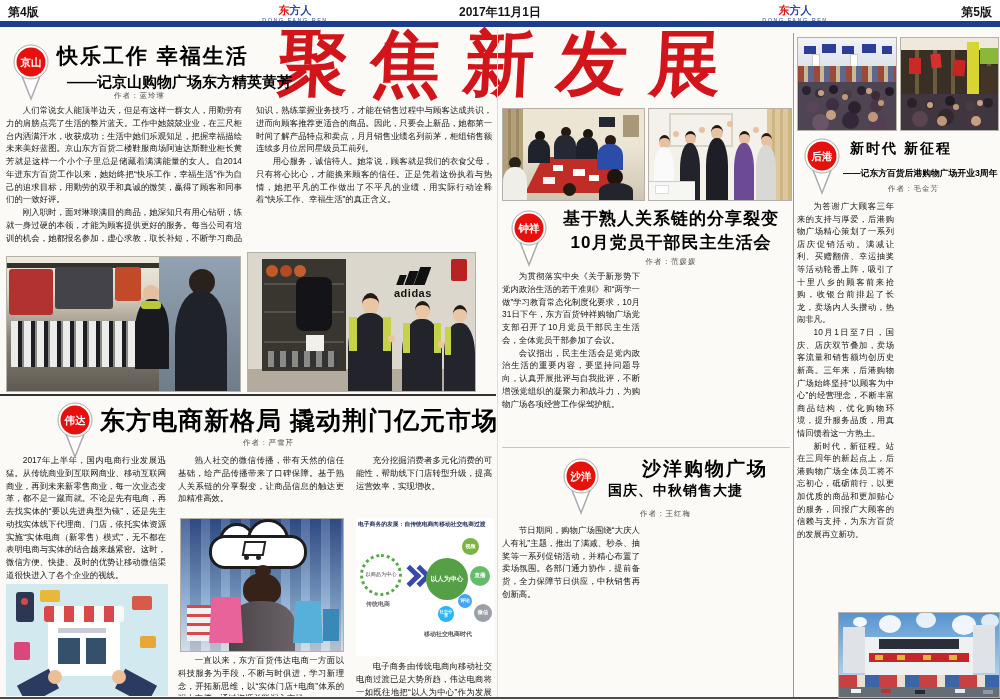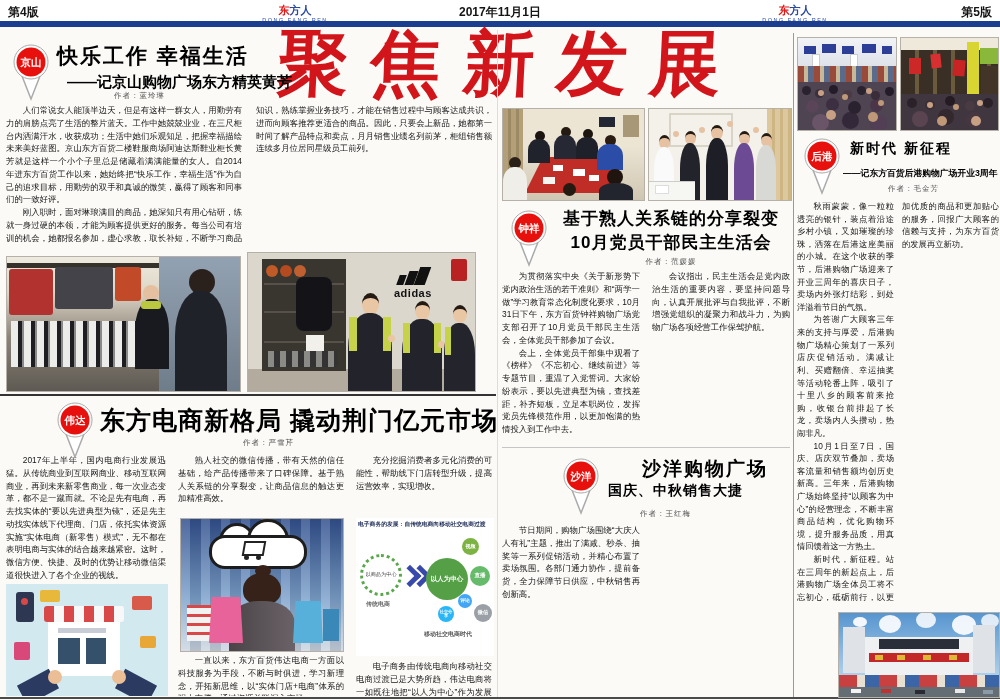--- a/index.html
+++ b/index.html
@@ -58,20 +58,21 @@
   <circle cx="21" cy="18" r="14.5" fill="#e8100c"></circle>
   <text x="21" y="22" text-anchor="middle" font-size="10.5" font-weight="bold" fill="#fff">京山</text>
 </svg>
 <div class="abs headline nowrap" style="left:57px;top:42px;font-size:21px;letter-spacing:2px">快乐工作 幸福生活</div>
 <div class="abs subhead nowrap" style="left:67px;top:73px;font-size:15px">——记京山购物广场东方精英黄芳</div>
 <div class="abs tc author" style="left:57px;top:91px;width:165px">作者：蓝玲琳</div>
 
 <div class="abs btext cols2" style="left:6px;top:104px;width:486px;height:148px">
   <p>人们常说女人能顶半边天，但是有这样一群女人，用勤劳有力的肩膀点亮了生活的整片蓝天。工作中她兢兢业业，在三尺柜台内洒满汗水，收获成功；生活中她们乐观知足，把握幸福描绘未来美好蓝图。京山东方百货二楼鞋服商场阿迪达斯鞋业柜长黄芳就是这样一个小个子里总是储藏着满满能量的女人。自2014年进东方百货工作以来，她始终把“快乐工作，幸福生活”作为自己的追求目标，用勤劳的双手和真诚的微笑，赢得了顾客和同事们的一致好评。</p>
   <p>刚入职时，面对琳琅满目的商品，她深知只有用心钻研，练就一身过硬的本领，才能为顾客提供更好的服务。每当公司有培训的机会，她都报名参加，虚心求教，取长补短，不断学习商品知识，熟练掌握业务技巧，才能在销售过程中与顾客达成共识，进而向顾客推荐更适合的商品。因此，只要会上新品，她都第一时间了解产品特点和卖点，月月销售业绩名列前茅，柜组销售额连续多月位居同星级员工前列。</p>
+  <p>用心服务，诚信待人。她常说，顾客就是我们的衣食父母，只有将心比心，才能换来顾客的信任。正是凭着这份执着与热情，她把平凡的工作做出了不平凡的业绩，用实际行动诠释着“快乐工作、幸福生活”的真正含义。</p>
 </div>
 
 <div class="photo" style="left:6px;top:256px;width:233px;height:134px">
   <div class="s" style="left:0;top:0;width:233px;height:134px;background:linear-gradient(180deg,#efeadf 0%,#ded7c8 26%,#8a8378 60%,#5e5952 100%)"></div>
   <div class="s" style="left:0;top:6px;width:160px;height:5px;background:#35322c"></div>
   <div class="s" style="left:2px;top:12px;width:44px;height:46px;background:#b23230;border-radius:3px"></div>
   <div class="s" style="left:48px;top:10px;width:58px;height:42px;background:#44434a;border-radius:3px"></div>
   <div class="s" style="left:108px;top:10px;width:26px;height:34px;background:#c24a28;border-radius:3px"></div>
   <div class="s" style="left:4px;top:64px;width:128px;height:46px;background:repeating-linear-gradient(90deg,#ececea 0 7px,#1e1e22 7px 11px,#8a8a88 11px 13px)"></div>
   <div class="s" style="left:152px;top:0;width:81px;height:134px;background:linear-gradient(180deg,#93a2b2,#6f7c8a)"></div>
@@ -248,21 +249,20 @@
   <circle cx="21" cy="18" r="17" fill="#fff" stroke="#aaa" stroke-width="1"></circle>
   <circle cx="21" cy="18" r="14.5" fill="#e8100c"></circle>
   <text x="21" y="22" text-anchor="middle" font-size="10.5" font-weight="bold" fill="#fff">钟祥</text>
 </svg>
 <div class="abs headline tc nowrap" style="left:552px;top:207px;width:238px;font-size:17px;letter-spacing:1px">基于熟人关系链的分享裂变</div>
 <div class="abs headline tc nowrap" style="left:552px;top:231px;width:238px;font-size:17px;letter-spacing:1px">10月党员干部民主生活会</div>
 <div class="abs tc author" style="left:552px;top:257px;width:238px">作者：范媛媛</div>
 
 <div class="abs btext cols2" style="left:502px;top:270px;width:288px;height:174px;column-gap:12px">
   <p>为贯彻落实中央《关于新形势下党内政治生活的若干准则》和“两学一做”学习教育常态化制度化要求，10月31日下午，东方百货钟祥购物广场党支部召开了10月党员干部民主生活会，全体党员干部参加了会议。</p>
-  <p>会上，全体党员干部集中观看了《榜样》《不忘初心、继续前进》等专题节目，重温了入党誓词。大家纷纷表示，要以先进典型为镜，查找差距，补齐短板，立足本职岗位，发挥党员先锋模范作用，以更加饱满的热情投入到工作中去。</p>
   <p>会议指出，民主生活会是党内政治生活的重要内容，要坚持问题导向，认真开展批评与自我批评，不断增强党组织的凝聚力和战斗力，为购物广场各项经营工作保驾护航。</p>
 </div>
 
 <svg class="badge-svg" style="left:560px;top:458px" width="42" height="58" viewBox="0 0 42 58">
   <path d="M12 32 L21 55 L30 32 Z" fill="#fff" stroke="#aaa" stroke-width="1.5"></path>
   <circle cx="21" cy="18" r="17" fill="#fff" stroke="#aaa" stroke-width="1"></circle>
   <circle cx="21" cy="18" r="14.5" fill="#e8100c"></circle>
   <text x="21" y="22" text-anchor="middle" font-size="10.5" font-weight="bold" fill="#fff">沙洋</text>
 </svg>
 <div class="abs headline nowrap" style="left:642px;top:456px;font-size:19px;letter-spacing:2px">沙洋购物广场</div>
@@ -313,21 +313,20 @@
   <path d="M12 32 L21 55 L30 32 Z" fill="#fff" stroke="#aaa" stroke-width="1.5"></path>
   <circle cx="21" cy="18" r="17" fill="#fff" stroke="#aaa" stroke-width="1"></circle>
   <circle cx="21" cy="18" r="14.5" fill="#e8100c"></circle>
   <text x="21" y="22" text-anchor="middle" font-size="10.5" font-weight="bold" fill="#fff">后港</text>
 </svg>
 <div class="abs headline nowrap" style="left:850px;top:140px;font-size:14px;letter-spacing:2px">新时代 新征程</div>
 <div class="abs subhead nowrap" style="left:843px;top:168px;font-size:8.8px">——记东方百货后港购物广场开业3周年</div>
 <div class="abs author" style="left:888px;top:184px">作者：毛金芳</div>
 
 <div class="abs btext cols2" style="left:797px;top:200px;width:202px;height:408px;column-gap:8px;font-size:8.3px">
-  <p>秋雨蒙蒙，像一粒粒透亮的银针，装点着沿途乡村小镇，又如璀璨的珍珠，洒落在后港这座美丽的小城。在这个收获的季节，后港购物广场迎来了开业三周年的喜庆日子，卖场内外张灯结彩，到处洋溢着节日的气氛。</p>
   <p>为答谢广大顾客三年来的支持与厚爱，后港购物广场精心策划了一系列店庆促销活动。满减让利、买赠翻倍、幸运抽奖等活动轮番上阵，吸引了十里八乡的顾客前来抢购，收银台前排起了长龙，卖场内人头攒动，热闹非凡。</p>
   <p>10月1日至7日，国庆、店庆双节叠加，卖场客流量和销售额均创历史新高。三年来，后港购物广场始终坚持“以顾客为中心”的经营理念，不断丰富商品结构，优化购物环境，提升服务品质，用真情回馈着这一方热土。</p>
   <p>新时代，新征程。站在三周年的新起点上，后港购物广场全体员工将不忘初心，砥砺前行，以更加优质的商品和更加贴心的服务，回报广大顾客的信赖与支持，为东方百货的发展再立新功。</p>
 </div>
 
 <div class="photo" style="left:838px;top:612px;width:160px;height:84px">
   <div class="s" style="left:0;top:0;width:160px;height:84px;background:linear-gradient(180deg,#5795cf,#a9cdea 70%,#c6dced)"></div>
   <div class="s circle" style="left:14px;top:4px;width:14px;height:10px;background:rgba(255,255,255,0.92);
        box-shadow:30px 2px 0 4px rgba(255,255,255,0.9),66px -2px 0 3px rgba(255,255,255,0.85),104px 3px 0 5px rgba(255,255,255,0.9),130px -1px 0 2px rgba(255,255,255,0.8)"></div>
   <div class="s" style="left:4px;top:14px;width:22px;height:46px;background:#dfe3e8"></div>

